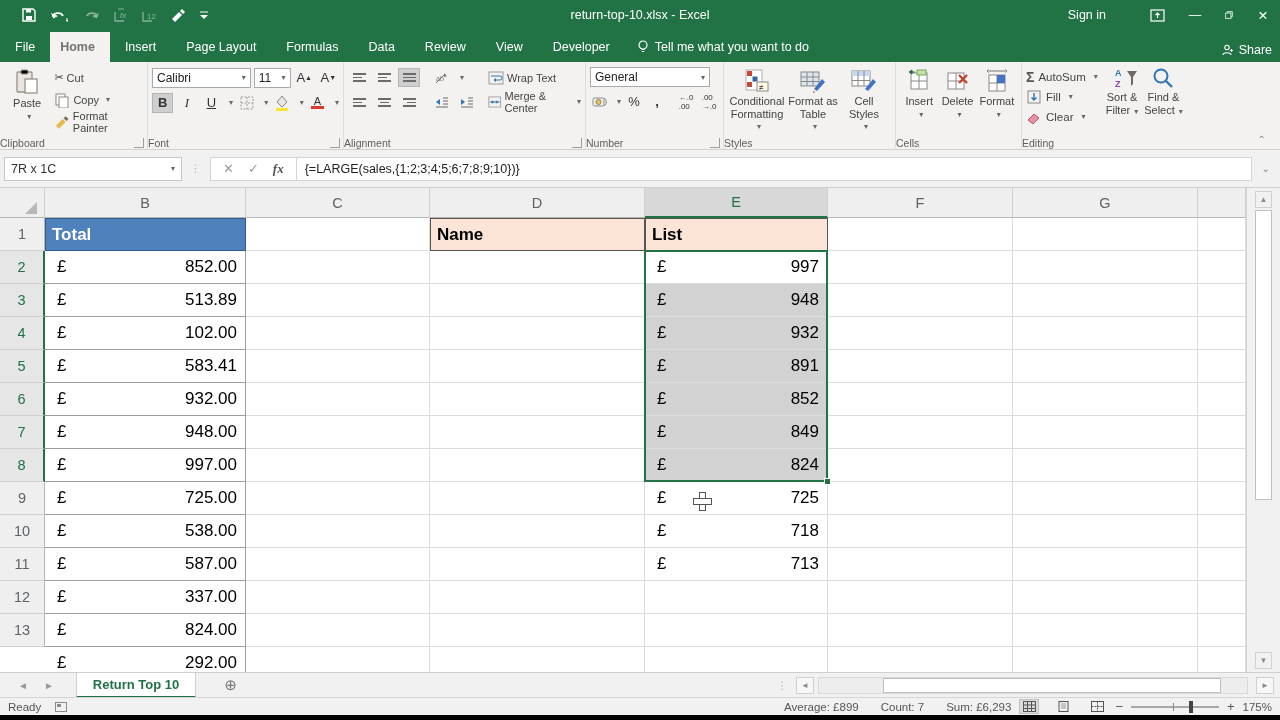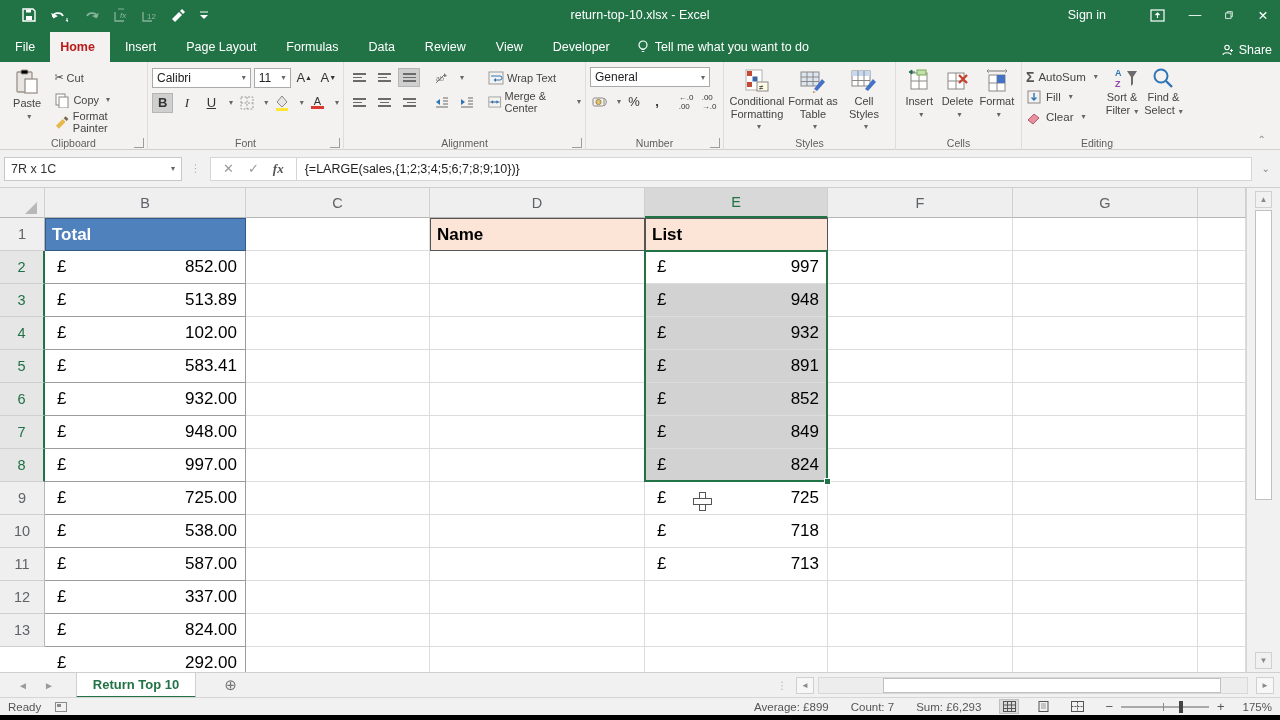--- a/index.html
+++ b/index.html
@@ -13,28 +13,28 @@
   .qat .dim { opacity:.45; }
   .title-text { position:absolute; left:0; right:0; text-align:center; font-size:12.5px; color:#fff; pointer-events:none; }
   .tb-right { position:absolute; right:0; top:0; height:30px; display:flex; align-items:center; }
   .tb-btn { height:30px; display:flex; align-items:center; justify-content:center; color:#fff; font-size:12.5px; padding:0 13px; }
   .signin { margin-right:18px; }
   .winbtn { width:34px; }
 
   
   #tabrow { position:absolute; left:0; top:30px; width:1280px; height:32px; background:#217346; display:flex; align-items:flex-end; }
   .rtab { color:#fff; font-size:12.5px; padding:8px 15px 8px; cursor:default; }
-  .rtab.active { background:#f3f2f1; color:#b91c1c; font-weight:bold;padding-left:10px; }
+  .rtab.active { background:#f3f2f1; color:#737373; font-weight:bold;padding-left:10px; }
   .tellme { display:flex; align-items:center; gap:6px; color:#fff; font-size:12.5px; padding:8px 12px; }
   .share-area { position:absolute; right:8px; bottom:5px; display:flex; align-items:center; gap:5px; color:#fff; font-size:12.5px; }
 
   
   #ribbon { position:absolute; left:0; top:62px; width:1280px; height:88px; background:#f3f2f1; border-bottom:1px solid #d2d0ce; display:flex; }
   .rgroup { position:relative; height:88px; border-right:1px solid #ddd; padding:3px 4px 16px; display:flex; }
-  .glabel { position:absolute; bottom:1px; left:0; right:0; text-align:center; font-size:10.5px; color:#605e5c; }
+  .glabel { position:absolute; bottom:1px; left:0; right:0; font-size:10.5px; color:#605e5c; }
   .launcher { position:absolute; bottom:2px; right:3px; width:10px; height:10px; border-right:1.5px solid #8a8886; border-bottom:1.5px solid #8a8886; opacity:.8; }
   .bigbtn { display:flex; flex-direction:column; align-items:center; justify-content:flex-start; width:48px; padding-top:4px; gap:2px; font-size:11px; color:#444; text-align:center; line-height:1.15; }
   .smallrow { display:flex; align-items:center; gap:3px; font-size:11px; color:#444; height:21px; }
   .stack { display:flex; flex-direction:column; justify-content:flex-start; gap:1px; padding-top:2px; }
   .combo { background:#fff; border:1px solid #aaa; height:20px; display:flex; align-items:center; font-size:12px; color:#222; padding:0 4px; justify-content:space-between; }
   .car012 { font-size:8px; color:#666; margin-left:4px; }
   .fmtbtn { width:22px; height:20px; display:flex; align-items:center; justify-content:center; font-size:13px; color:#333; }
   .fmtbtn.on { background:#cfcfcf; border:1px solid #b5b5b5; }
   .alignlines { display:inline-flex; flex-direction:column; gap:2px; }
   .alignlines i { display:block; height:1.6px; background:#6b6b6b; }
@@ -80,21 +80,21 @@
   .hs-dots { color:#b0b0b0; font-size:10px; margin-left:38px; letter-spacing:1px; }
   .hsarrow { width:18px; height:17px; background:#f7f7f7; border:1px solid #d0d0d0; color:#8a8a8a; font-size:8px; display:flex; align-items:center; justify-content:center; margin-left:8px; }
   #hstrack { margin-left:4px; width:430px; height:17px; background:#ededed; border:1px solid #d8d8d8; position:relative; }
   #hsthumb { position:absolute; left:64px; top:0; width:338px; height:15px; background:#fff; border:1px solid #c0c0c0; }
 
   
   #statusbar { position:absolute; left:0; top:697px; width:1280px; height:18px; background:#f1f1f1; border-top:1px solid #d5d5d5; display:flex; align-items:center; font-size:11.5px; color:#555; }
   .sb-left { margin-left:8px; display:flex; align-items:center; gap:14px; }
   .macroicon { width:12px; height:10px; border:1px solid #8a8a8a; position:relative; }
   .macroicon:before { content:""; position:absolute; left:1px; top:1px; width:4px; height:3px; background:#8a8a8a; }
-  .sb-right { position:absolute; right:8px; display:flex; align-items:center; gap:18px; }
+  .sb-right { position:absolute; right:8px; display:flex; align-items:center; gap:8px; }
   .sb-stats { display:flex; gap:22px; }
   .viewbtns { display:flex; gap:14px; align-items:center; }
   .vb { width:20px; height:15px; display:flex; align-items:center; justify-content:center; }
   .vb.on { background:#dcdcdc; border:1px solid #c0c0c0; }
   .zoomctl { display:flex; align-items:center; gap:8px; }
   .ztrack { width:88px; height:2px; background:#a9a9a9; position:relative; }
   .zthumb { position:absolute; left:58px; top:-5px; width:4px; height:12px; background:#444; }
   .zmark { position:absolute; left:42px; top:-3px; width:1px; height:8px; background:#8a8a8a; }
   #blackstrip { position:absolute; left:0; top:715px; width:1280px; height:5px; background:#000; }
   svg { display:block; }

